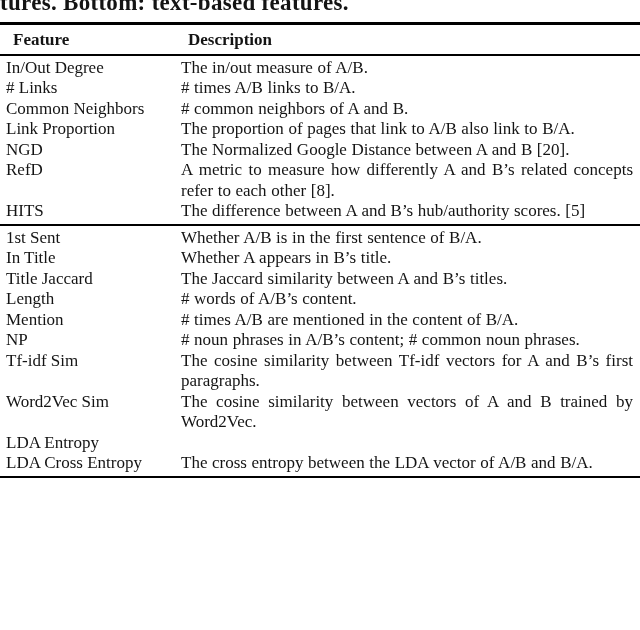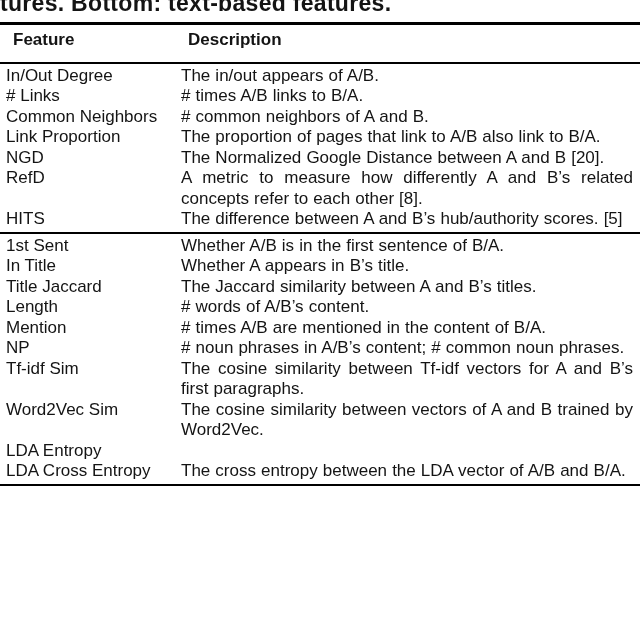--- a/index.html
+++ b/index.html
@@ -6,21 +6,21 @@
     margin: 0;
     padding: 0;
     background: #ffffff;
   }
   .page {
     position: relative;
     width: 640px;
     height: 587px;
     background: #ffffff;
     overflow: hidden;
-    font-family: Liberation Sans, sans-serif;
+    font-family: Liberation Serif, serif;
     color: #141414;
   }
   
   .caption {
     position: absolute;
     top: -9px;
     left: 0;
     font-size: 23px;
     line-height: 24px;
     font-weight: bold;
@@ -36,21 +36,21 @@
     line-height: 20.5px;
   }
   .rule { width: 640px; background: #000; }
   .rule.heavy { height: 2.5px; }
   .rule.mid   { height: 2px; }
   .rule.light { height: 1.5px; }
 
   .header-row {
     display: grid;
     grid-template-columns: 175px 1fr;
-    padding: 5px 7px 12px 13px;
+    padding: 5px 7px 4px 13px;
     font-weight: bold;
   }
   .section { padding: 2px 0; }
   .row {
     display: grid;
     grid-template-columns: 175px 1fr;
     padding: 0 7px 0 6px;
   }
   .feature-cell {
     white-space: nowrap;
@@ -75,21 +75,21 @@
     <div class="header-row">
       <div class="feature-cell">Feature</div>
       <div>Description</div>
     </div>
 
     <div class="rule light"></div>
 
     <div class="section">
         <div class="row">
           <div class="feature-cell">In/Out Degree</div>
-          <div class="desc-cell">The in/out appears of A/B.</div>
+          <div class="desc-cell">The in/out measure of A/B.</div>
         </div>
         <div class="row">
           <div class="feature-cell"># Links</div>
           <div class="desc-cell"># times A/B links to B/A.</div>
         </div>
         <div class="row">
           <div class="feature-cell">Common Neighbors</div>
           <div class="desc-cell"># common neighbors of A and B.</div>
         </div>
         <div class="row">

